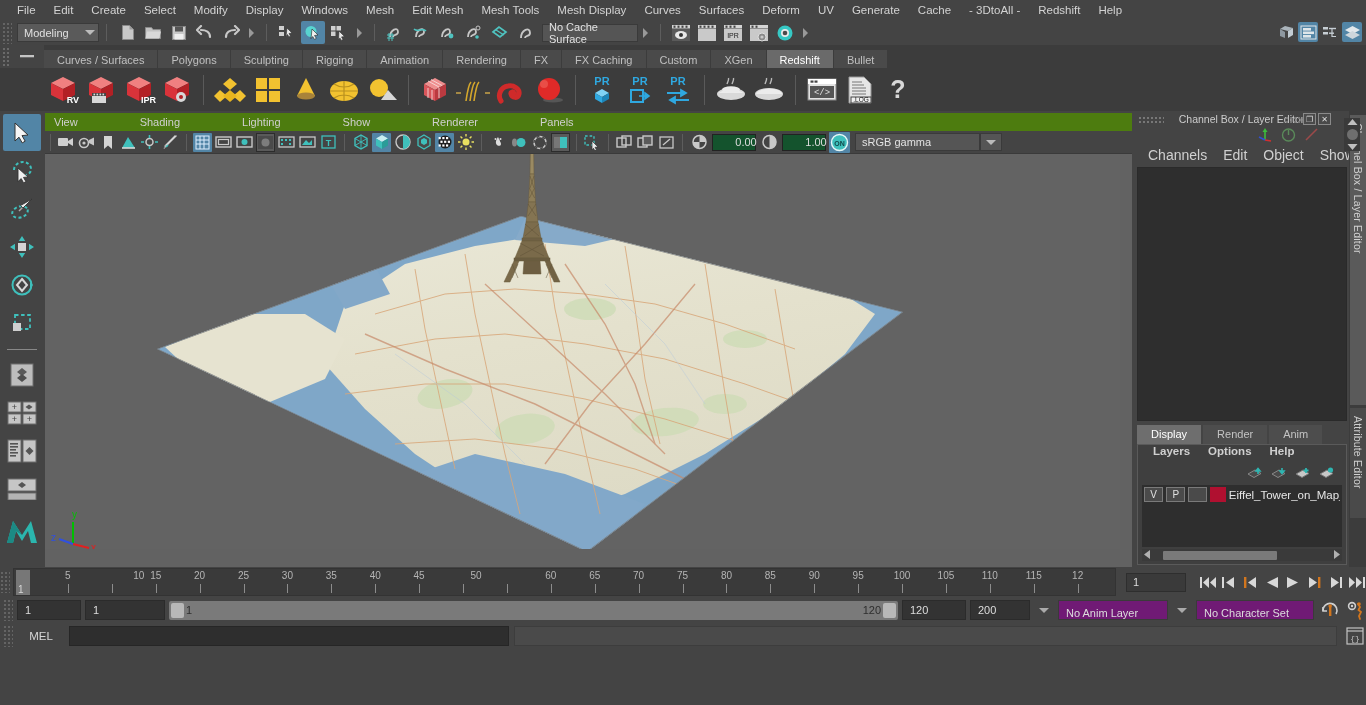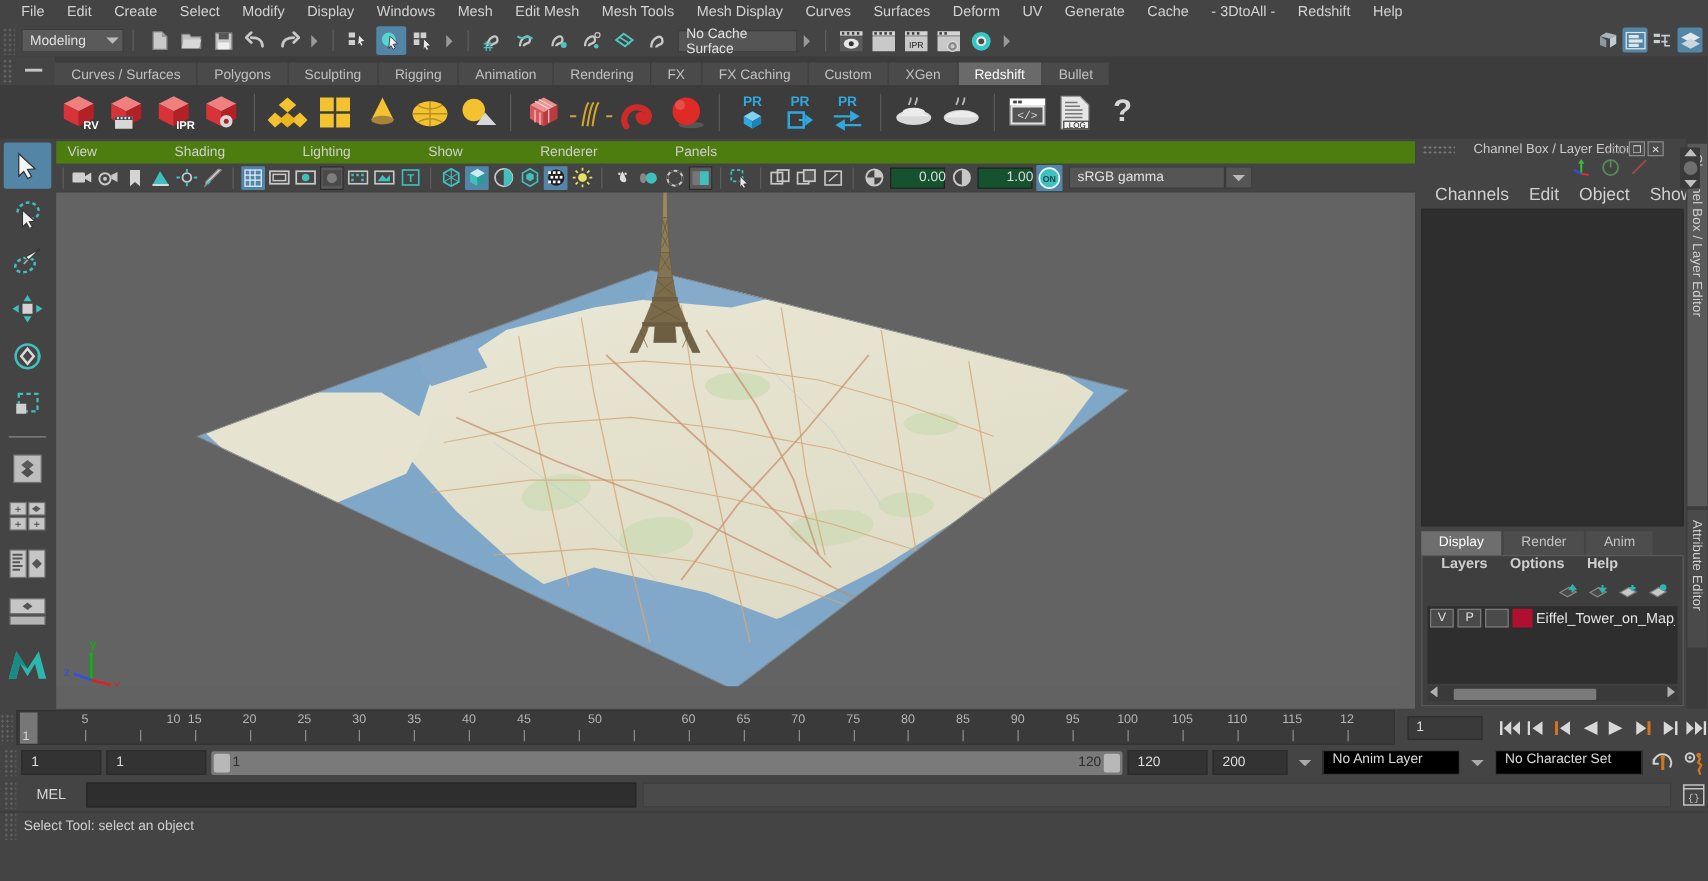--- a/index.html
+++ b/index.html
@@ -106,22 +106,22 @@
   .pbtn { width:19px; height:19px; display:flex; align-items:center; justify-content:center; }
 
   
   .rangerow { height:26px; background:#444; display:flex; align-items:center; gap:4px; padding-left:3px; }
   .rfield { height:20px; background:#333; border:1px solid #2b2b2b; color:#ddd; font-size:11px;
             display:flex; align-items:center; padding-left:7px; }
   .range-bar { flex:1; height:19px; background:#7a7a7a; position:relative; display:flex; align-items:center;
                justify-content:space-between; border-radius:2px; }
   .range-handle { width:13px; height:15px; background:#b8b8b8; border-radius:2px; margin:0 2px; }
   .range-num { font-size:11px; color:#2e2e2e; }
-  .dropdown { height:20px; background:#000000; border:1px solid #3a3a3a; color:#dcdcdc; font-size:11px;
-              display:flex; align-items:flex-start; padding:0 7px; }
+  .dropdown { height:20px; background:#701a75; border:1px solid #3a3a3a; color:#dcdcdc; font-size:11px;
+              display:flex; align-items:flex-end; padding:0 7px; }
   .dd-caret { width:0;height:0;border-left:5px solid transparent;border-right:5px solid transparent;border-top:5px solid #aaa; margin:0 5px; }
 
   
   .cmdrow { height:26px; background:#444; display:flex; align-items:center; gap:5px; padding-left:3px; }
   .mel-label { width:46px; text-align:center; font-size:11.5px; color:#d6d6d6; }
   .mel-input { width:440px; height:20px; background:#2e2e2e; border:1px solid #262626; }
   .mel-result { flex:1; height:20px; background:#4a4a4a; border:1px solid #3d3d3d; margin-right:2px; }
   .cmd-icon { width:22px; height:22px; display:flex; align-items:center; justify-content:center; }
 
   
@@ -1261,18 +1261,14 @@
     <div class="mel-result"></div>
     <div class="cmd-icon">
       <svg width="18" height="18" viewBox="0 0 18 18">
           <rect x="1" y="1" width="16" height="16" fill="none" stroke="#c2c2c2" stroke-width="1.2"></rect>
           <path d="M1 4h16" stroke="#c2c2c2" stroke-width="1.2"></path>
           <text x="9" y="13.5" font-size="8" fill="#c2c2c2" text-anchor="middle" font-family="Liberation Mono, monospace">{}</text>
         </svg>
     </div>
   </div>
 
-  <div class="helprow">
-    <div class="gripdots"></div>
-    <span class="help-text">Select Tool: select an object</span>
-  </div>
 
 </div>
 
 </body></html>

